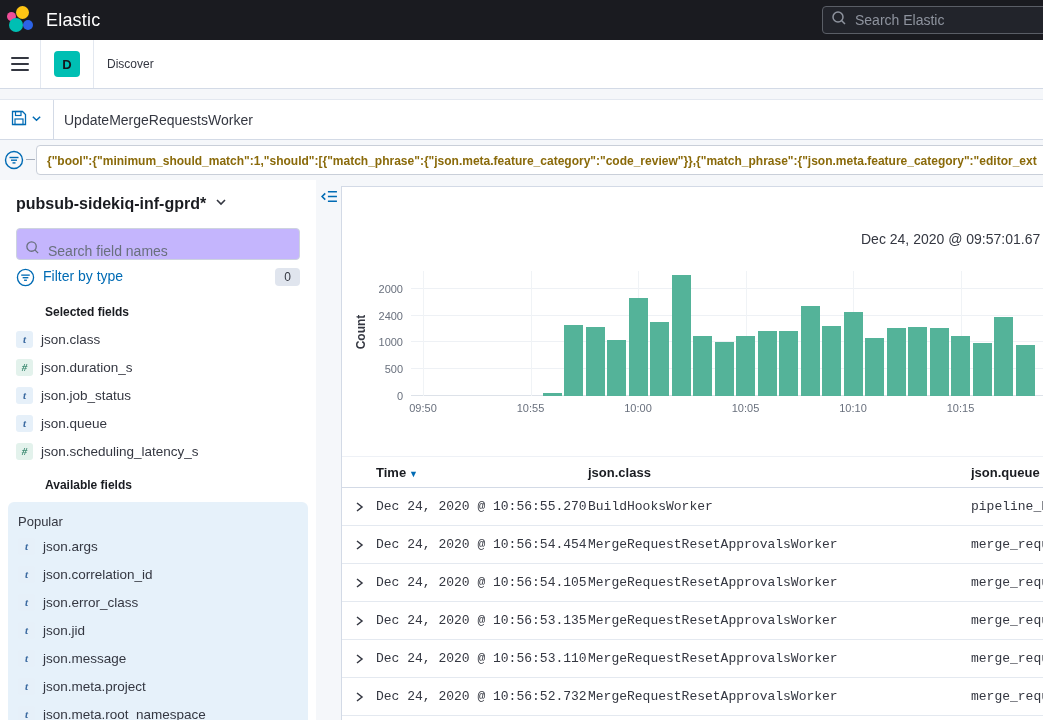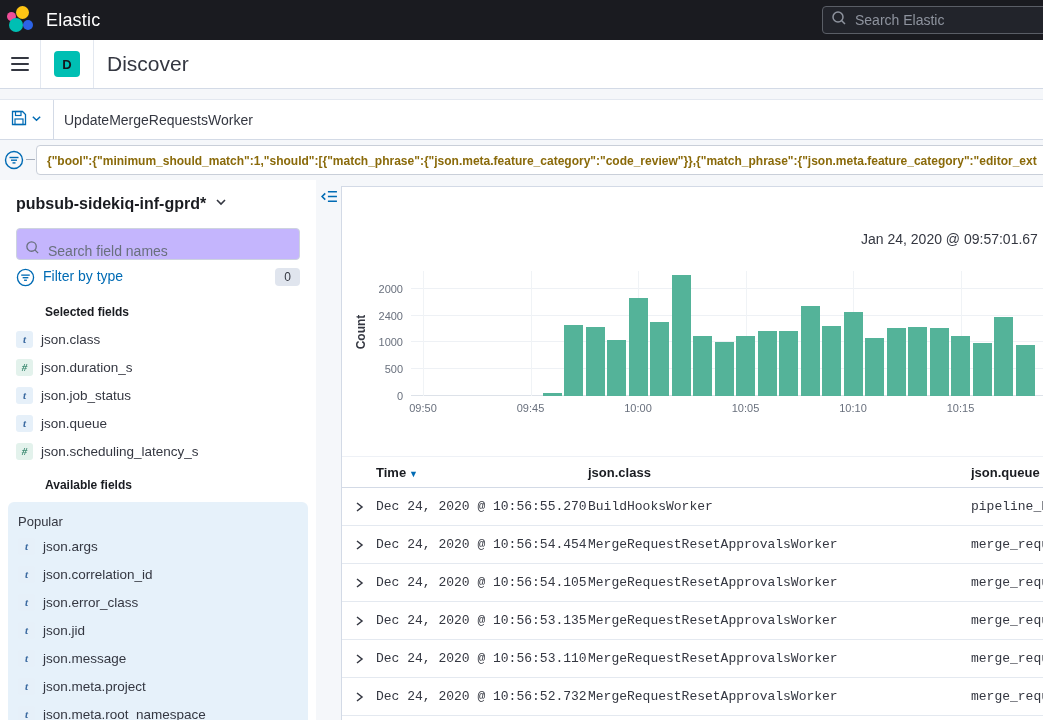--- a/index.html
+++ b/index.html
@@ -18,21 +18,21 @@
   .hdr-search { position:absolute; left:822px; top:6px; width:260px; height:28px; background:#22242b; border:1px solid #5a5e66; border-radius:4px; display:flex; align-items:center; padding:0 8px; }
   .hdr-search input { background:transparent; border:none; outline:none; color:#d4dae5; font-size:14px; margin-left:8px; width:200px; font-family:"Liberation Sans", sans-serif; }
   .hdr-search input::placeholder { color:#8e939e; }
 
   
   .nav-bar { position:absolute; left:0; top:40px; width:1043px; height:49px; background:#fff; border-bottom:1px solid #d3dae6; display:flex; align-items:center; }
   .hamburger { width:40px; height:48px; display:flex; flex-direction:column; justify-content:center; align-items:center; gap:4px; cursor:pointer; background:#fff; border:none; }
   .hamburger span { display:block; width:18px; height:2px; background:#343741; border-radius:1px; }
   .nav-div { width:1px; height:48px; background:#e3e8f0; }
   .app-badge { width:26px; height:26px; border-radius:4px; background:#00bfb3; color:#13161c; font-weight:bold; font-size:13px; display:flex; align-items:center; justify-content:center; margin:0 13px; cursor:pointer; }
-  .breadcrumb { font-size:21px; font-weight:500; color:#343741; margin-left:13px; cursor:pointer; }
+  .breadcrumb { font-size:12px; font-weight:500; color:#343741; margin-left:13px; cursor:pointer; }
 
   
   .gap-strip { position:absolute; left:0; top:89px; width:1043px; height:10px; background:#f5f7fa; }
   .query-bar { position:absolute; left:0; top:99px; width:1043px; height:41px; background:#fff; border-top:1px solid #e3e8f0; border-bottom:1px solid #d3dae6; display:flex; align-items:center; }
   .save-cell { width:54px; height:100%; border-right:1px solid #d3dae6; display:flex; align-items:center; justify-content:center; gap:4px; cursor:pointer; background:#fff; border-top:none; border-left:none; border-bottom:none; }
   .query-text { font-size:14px; color:#343741; padding-left:10px; cursor:text; }
 
   
   .filter-bar { position:absolute; left:0; top:140px; width:1043px; height:40px; background:#f5f7fa; }
   .filter-add { position:absolute; left:4px; top:10px; width:20px; height:20px; cursor:pointer; background:transparent; border:none; }
@@ -254,37 +254,37 @@
 
   <button class="collapse-btn">
     <svg viewBox="0 0 16 16" width="17" height="17">
         <path d="M6.5 3.5H15M6.5 8H15M6.5 12.5H15" stroke="#006bb4" stroke-width="1.5" fill="none"></path>
         <path d="M4 5L1 8l3 3" stroke="#006bb4" stroke-width="1.5" fill="none"></path>
       </svg>
   </button>
 
   <div class="main-panel">
     <div class="chart-area">
-      <div class="chart-title">Jan 24, 2020 @ 09:57:01.67</div>
+      <div class="chart-title">Dec 24, 2020 @ 09:57:01.67</div>
       <div class="count-label">Count</div>
       <div class="plot" id="plot">
           <div class="hgrid zero" style="bottom: 0px;"></div>
           <div class="ytick" style="bottom: -6px;">0</div>
           <div class="hgrid" style="bottom: 26.824px;"></div>
           <div class="ytick" style="bottom: 20.824px;">500</div>
           <div class="hgrid" style="bottom: 53.6481px;"></div>
           <div class="ytick" style="bottom: 47.6481px;">1000</div>
           <div class="hgrid" style="bottom: 80.4721px;"></div>
           <div class="ytick" style="bottom: 74.4721px;">2400</div>
           <div class="hgrid" style="bottom: 107.296px;"></div>
           <div class="ytick" style="bottom: 101.296px;">2000</div>
           <div class="vgrid" style="left: 12px;"></div>
           <div class="xtick" style="left: 12px;">09:50</div>
           <div class="vgrid" style="left: 119.5px;"></div>
-          <div class="xtick" style="left: 119.5px;">09:45</div>
+          <div class="xtick" style="left: 119.5px;">10:55</div>
           <div class="vgrid" style="left: 227px;"></div>
           <div class="xtick" style="left: 227px;">10:00</div>
           <div class="vgrid" style="left: 334.5px;"></div>
           <div class="xtick" style="left: 334.5px;">10:05</div>
           <div class="vgrid" style="left: 442px;"></div>
           <div class="xtick" style="left: 442px; text-align: center;">10:10</div>
           <div class="vgrid" style="left: 549.5px;"></div>
           <div class="xtick" style="left: 549.5px;">10:15</div>
           <div class="bar" style="left: 131.5px; height: 3.21888px; background: rgb(84, 179, 153);"></div>
           <div class="bar" style="left: 153px; height: 71.3519px; background: rgb(84, 179, 153);"></div>

